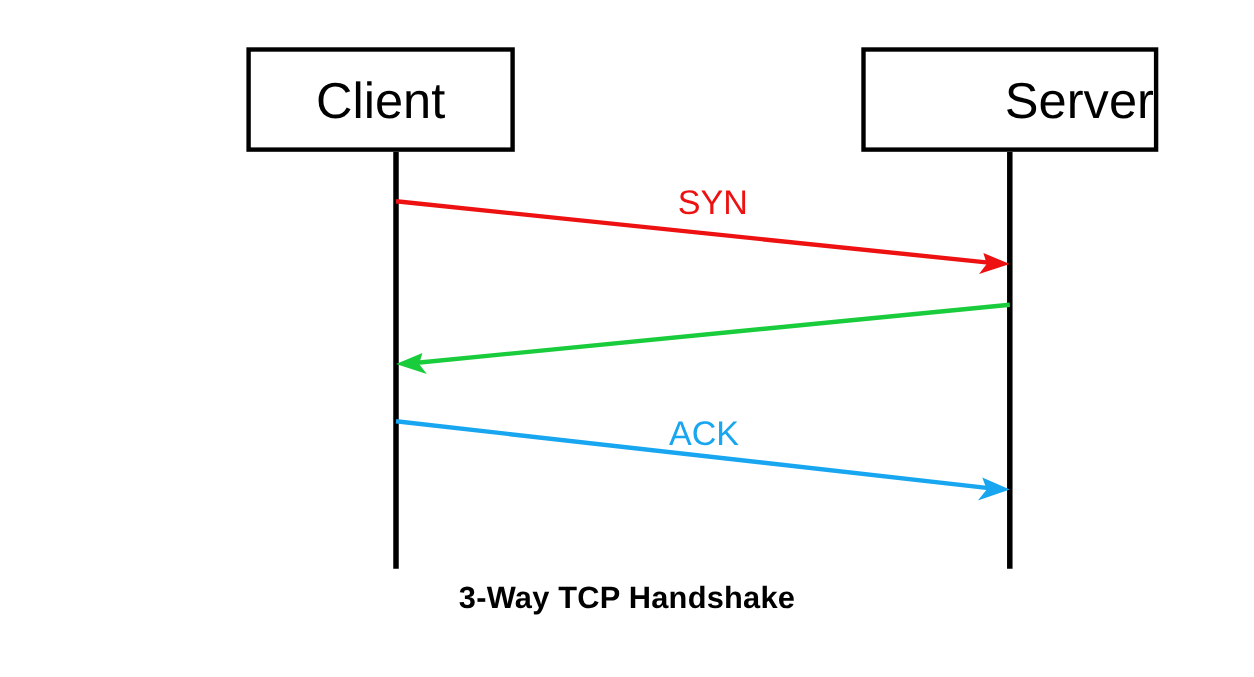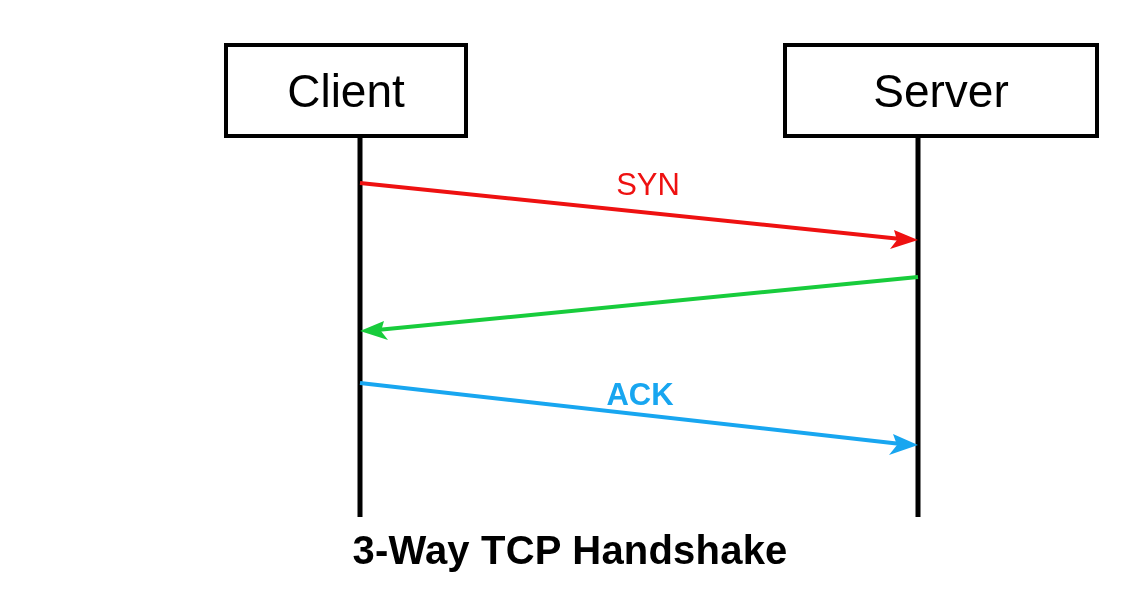--- a/index.html
+++ b/index.html
@@ -46,22 +46,23 @@
   }
   #client-box {
     left: 224px;
     top: 43px;
     width: 244px;
     height: 95px;
   }
   #server-box {
     left: 783px;
     top: 43px;
-    width: 316px;
+    width: 270px;
     height: 95px;
+    justify-content: flex-end;
   }
   .msg-label {
     position: absolute;
     font-size: 31px;
     line-height: 1;
     white-space: nowrap;
     font-weight: 400;
     transform: translate(-50%, -50%);
     pointer-events: none;
   }
@@ -69,29 +70,28 @@
     left: 648px;
     top: 184px;
   }
   #label-synack {
     left: 635px;
     top: 282px;
   }
   #label-ack {
     left: 640px;
     top: 394px;
-    font-weight: bold;
   }
   #diagram-title {
     position: absolute;
     left: 0;
     right: 0;
     top: 528px;
     text-align: center;
-    font-size: 40px;
+    font-size: 28px;
     font-weight: bold;
     color: #000000;
     letter-spacing: 0.2px;
   }
 </style>
 </head>
 <body>
 
 <div id="canvas">
 

